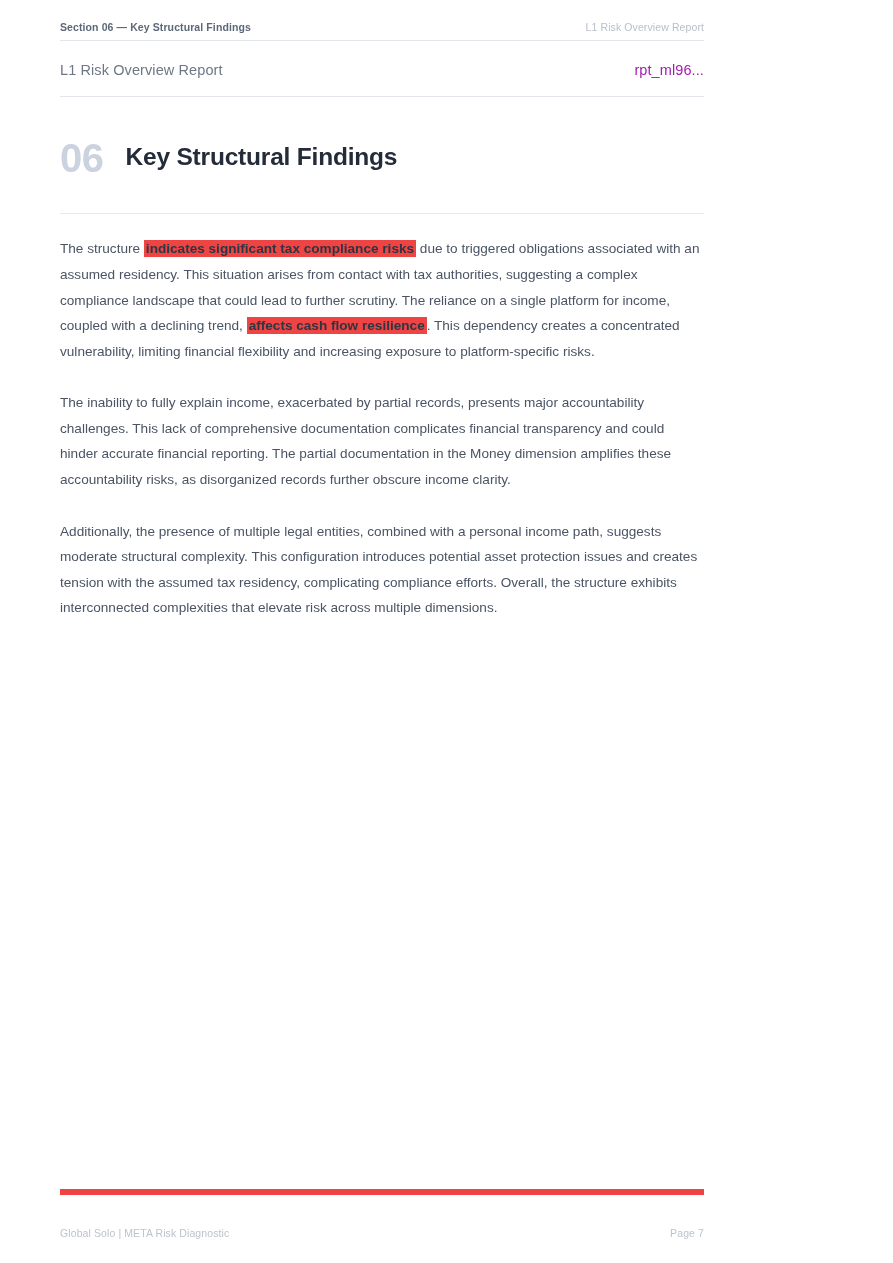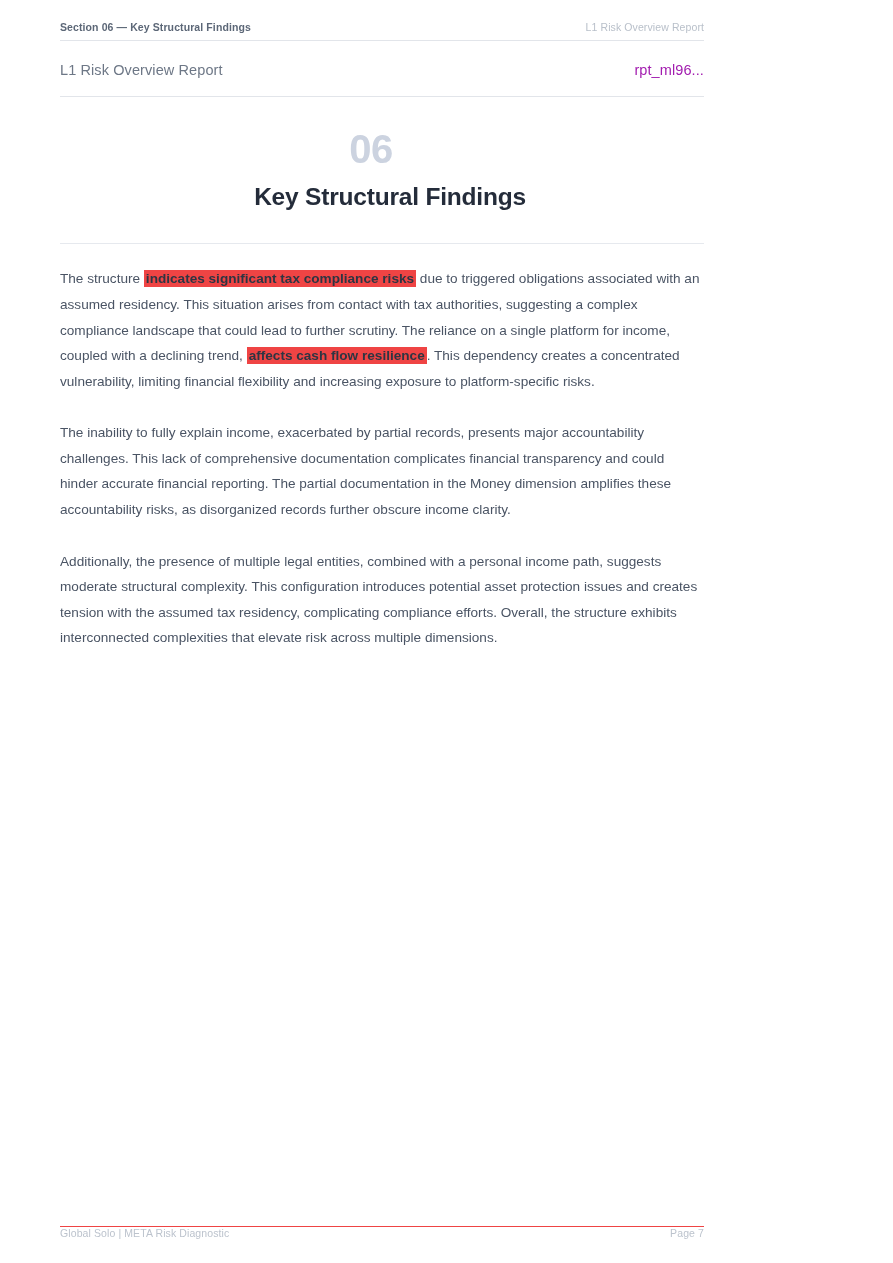--- a/index.html
+++ b/index.html
@@ -70,39 +70,37 @@
     font-size: 14.5px;
     color: #a21caf;
     letter-spacing: 0.1px;
   }
 
   
   .section-head {
     display: flex;
     align-items: center;
     padding-top: 32px;
-    padding-bottom: 17px;
+    padding-bottom: 27px;
     border-bottom: 1px solid #e6e9ee;
-    flex-direction: column;
   }
   .section-number {
     font-size: 40px;
     font-weight: bold;
     color: #ccd3e0;
     line-height: 1;
     letter-spacing: -0.5px;
     margin-right: 22px;
   }
   .section-title {
     font-size: 24.5px;
     font-weight: bold;
     color: #242c3a;
     line-height: 1;
     letter-spacing: -0.2px;
-    margin-left: 16px;
   }
 
   
   .body-copy {
     padding-top: 22px;
   }
   .para {
     font-size: 13.6px;
     line-height: 25.6px;
     color: #4a5464;
@@ -117,25 +115,25 @@
     color: #2d3542;
     padding: 1px 2px;
     box-decoration-break: clone;
     -webkit-box-decoration-break: clone;
   }
 
   .spacer { flex: 1 1 auto; }
 
   
   .footer {
-    border-top: 1px solid #ef4444;
+    border-top: 6px solid #ef4444;
     display: flex;
     align-items: flex-start;
     justify-content: space-between;
-    padding-top: 0;
+    padding-top: 32px;
     padding-bottom: 24px;
   }
   .footer-left, .footer-right {
     font-size: 10.5px;
     color: #bcc3cd;
     letter-spacing: 0.1px;
   }
 </style>
 </head>
 <body>

